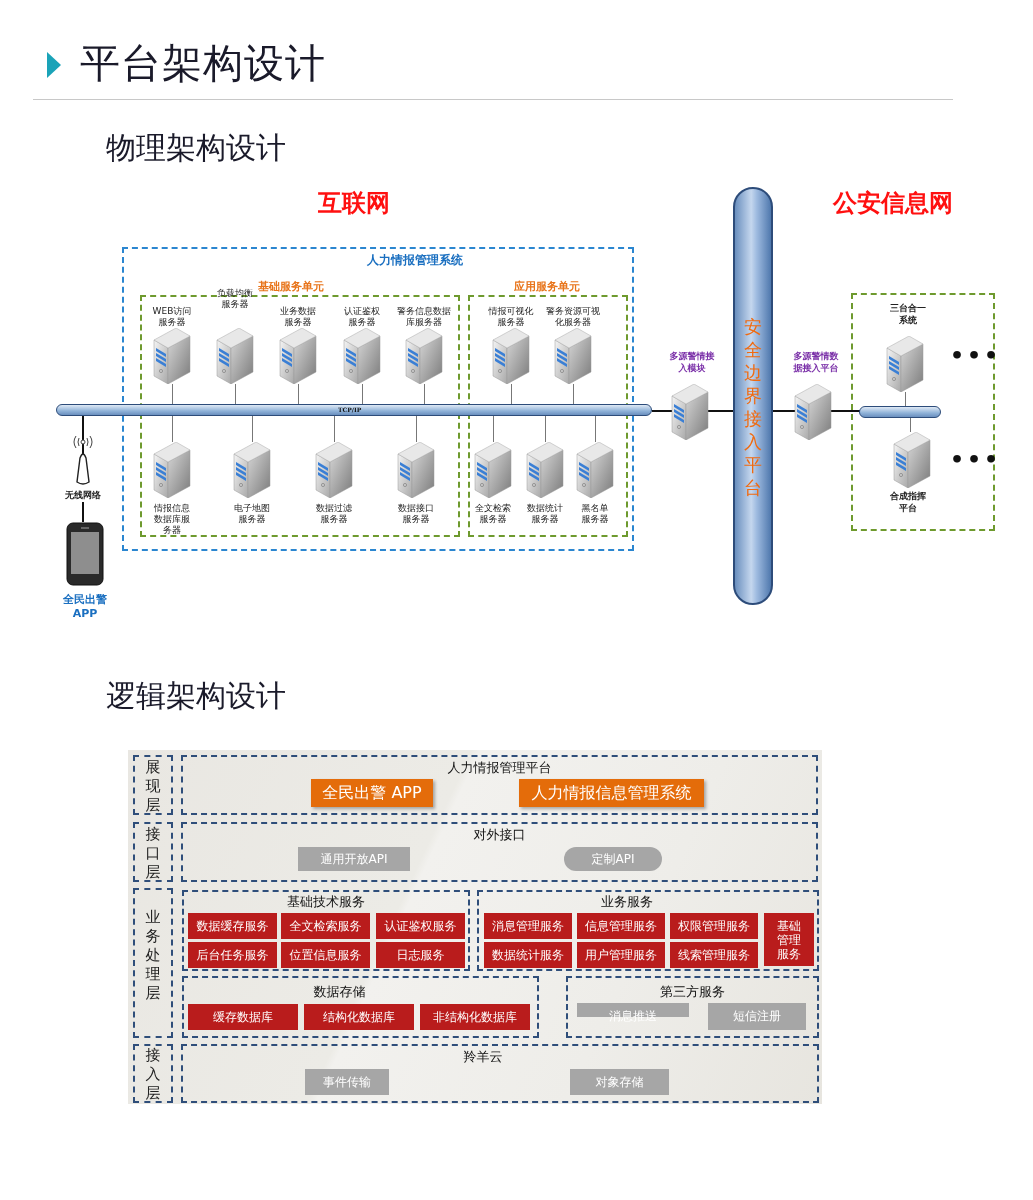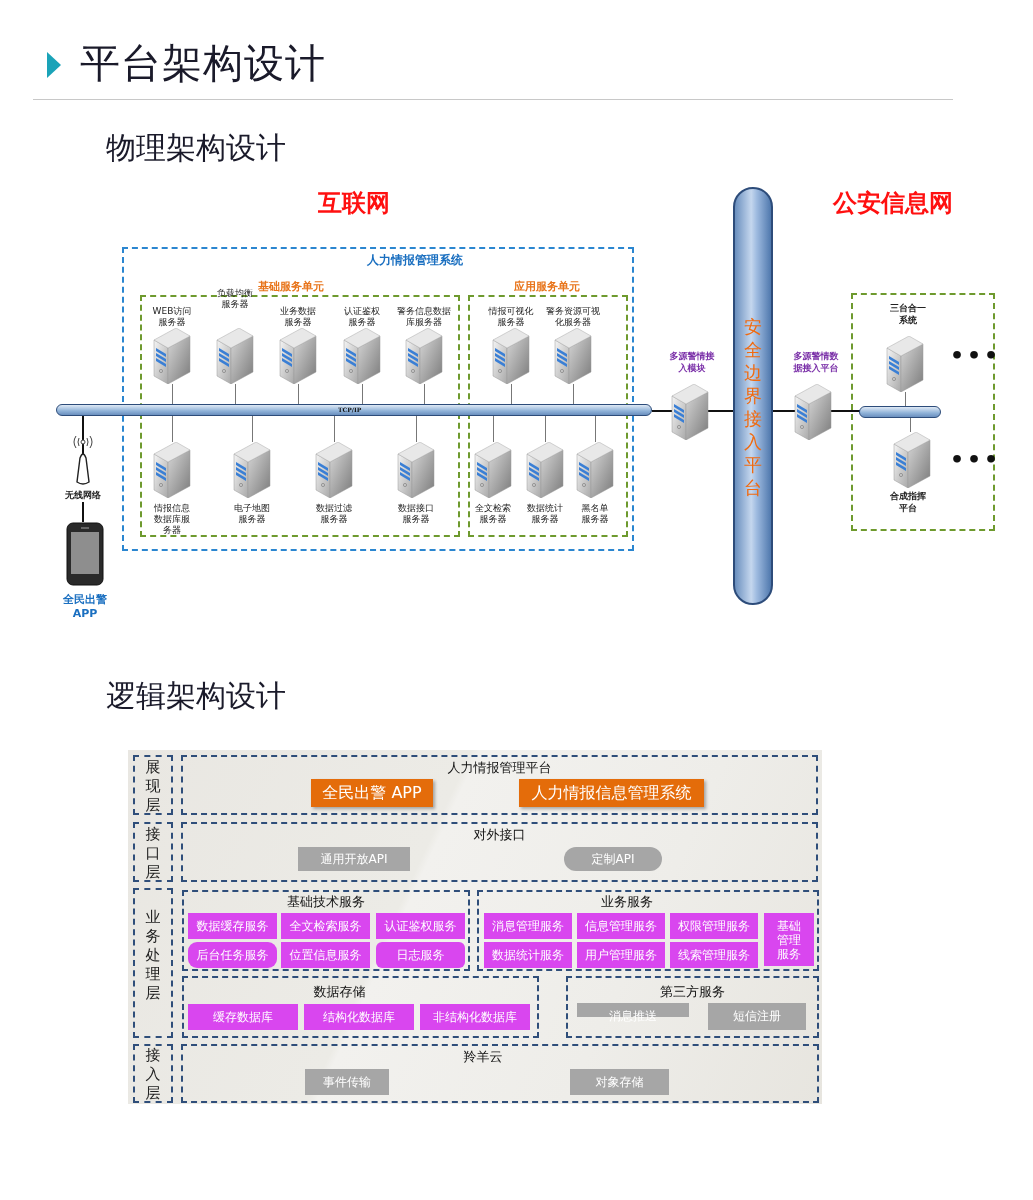--- a/index.html
+++ b/index.html
@@ -27,21 +27,21 @@
   .tcp { font-size:6px; font-family:"DejaVu Serif", serif; font-weight:bold; color:#111; }
   .blue-app { font-size:11px; font-weight:bold; color:#1a6fc0; text-align:center; width:70px; line-height:14px; }
 
   
   .logic-bg { left:128px; top:750px; width:694px; height:354px; background:linear-gradient(115deg,#e9e7e2 0%,#ecebe6 40%,#f2f1ee 41%,#eeede9 70%,#e7e5df 100%); }
   .ldash { border:2px dashed #2f4e7a; box-sizing:border-box; }
   .layer-name { font-size:15px; color:#222; text-align:center; line-height:19px; }
   .grp-title { font-size:13px; color:#111; text-align:center; }
   .orange-btn { background:#e46c0a; color:#fff; font-size:16px; text-align:center; line-height:28px; height:28px; box-shadow:2px 2px 3px rgba(0,0,0,0.3); }
   .gray-light { background:#a6a6a6; color:#fff; font-size:12px; text-align:center; line-height:24px; height:24px; }
-  .gray-dark { background:#d946ef; color:#fff; font-size:12px; text-align:center; line-height:26px; height:26px; }
+  .gray-dark { background:#b91c1c; color:#fff; font-size:12px; text-align:center; line-height:26px; height:26px; }
 </style>
 </head>
 <body>
 
 <svg width="0" height="0" style="position:absolute">
   <defs>
     <linearGradient id="srvFront" x1="0" y1="0" x2="1" y2="1">
       <stop offset="0" stop-color="#f4f4f4"></stop>
         <stop offset="1" stop-color="#a9a9a9"></stop>
     </linearGradient>
@@ -258,23 +258,23 @@
 理
 层</div>
 </div>
 
 <div class="abs ldash" style="left:182px;top:890px;width:288px;height:81px;"></div>
 <div class="abs grp-title" style="left:182px;top:893px;width:288px;">基础技术服务</div>
 <div id="basic-tech-items">
     <div class="abs gray-dark" style="left: 188px; top: 913px; width: 89px; height: 26px; line-height: 26px;">数据缓存服务</div>
     <div class="abs gray-dark" style="left: 281px; top: 913px; width: 89px; height: 26px; line-height: 26px;">全文检索服务</div>
     <div class="abs gray-dark" style="left: 376px; top: 913px; width: 89px; height: 26px; line-height: 26px;">认证鉴权服务</div>
-    <div class="abs gray-dark" style="left: 188px; top: 942px; width: 89px; height: 26px; line-height: 26px; border-radius: 9px;">后台任务服务</div>
+    <div class="abs gray-dark" style="left: 188px; top: 942px; width: 89px; height: 26px; line-height: 26px;">后台任务服务</div>
     <div class="abs gray-dark" style="left: 281px; top: 942px; width: 89px; height: 26px; line-height: 26px;">位置信息服务</div>
-    <div class="abs gray-dark" style="left: 376px; top: 942px; width: 89px; height: 26px; line-height: 26px; border-radius: 6px;">日志服务</div>
+    <div class="abs gray-dark" style="left: 376px; top: 942px; width: 89px; height: 26px; line-height: 26px;">日志服务</div>
   </div>
 
 <div class="abs ldash" style="left:477px;top:890px;width:342px;height:81px;"></div>
 <div class="abs grp-title" style="left:477px;top:893px;width:300px;">业务服务</div>
 <div id="business-items">
     <div class="abs gray-dark" style="left: 484px; top: 913px; width: 88px; height: 26px; line-height: 26px;">消息管理服务</div>
     <div class="abs gray-dark" style="left: 577px; top: 913px; width: 88px; height: 26px; line-height: 26px;">信息管理服务</div>
     <div class="abs gray-dark" style="left: 670px; top: 913px; width: 88px; height: 26px; line-height: 26px;">权限管理服务</div>
     <div class="abs gray-dark" style="left: 484px; top: 942px; width: 88px; height: 26px; line-height: 26px;">数据统计服务</div>
     <div class="abs gray-dark" style="left: 577px; top: 942px; width: 88px; height: 26px; line-height: 26px;">用户管理服务</div>

